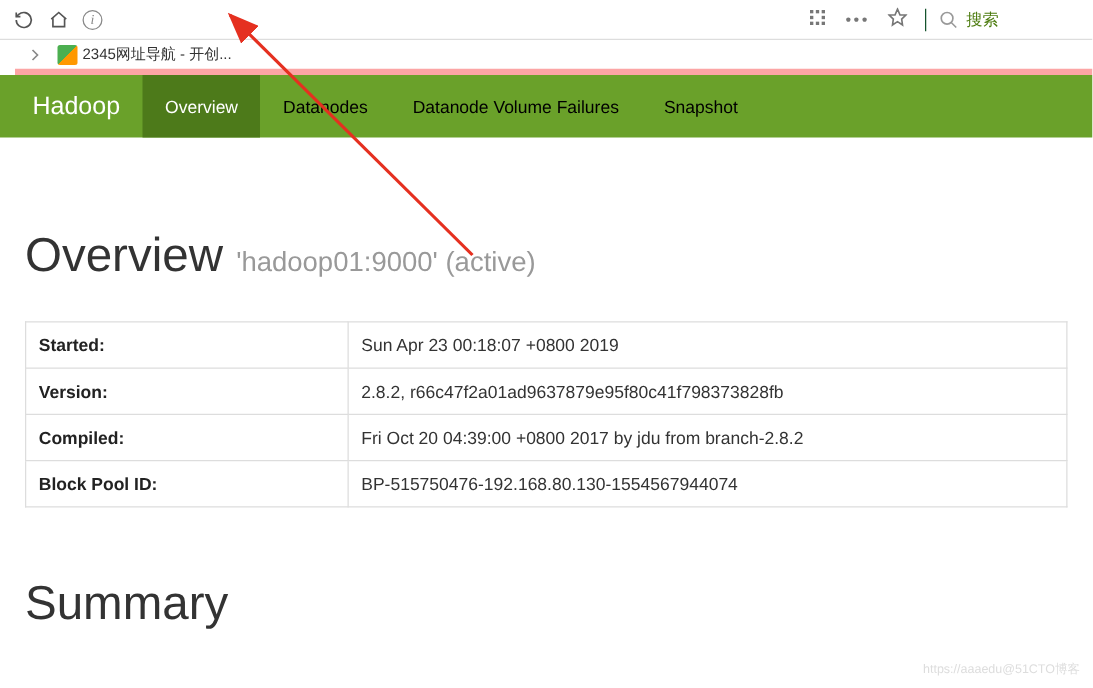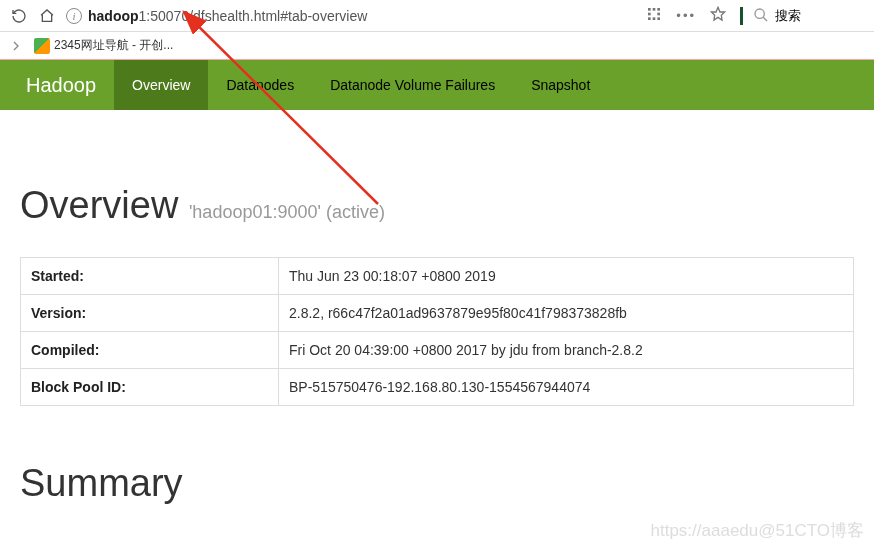--- a/index.html
+++ b/index.html
@@ -5,60 +5,59 @@
 * { margin:0; padding:0; box-sizing:border-box; }
 body { font-family:"Microsoft YaHei","Segoe UI",Arial,sans-serif; font-size:13px; color:#333; background:#fff; width:874px; height:550px; overflow:hidden; position:relative; }
 .browser-toolbar { height:32px; display:flex; align-items:center; padding:0 6px; border-bottom:1px solid #ddd; }
 .tb-btn { width:26px; height:26px; display:flex; align-items:center; justify-content:center; color:#555; margin-right:2px; }
 .tb-btn svg { width:16px; height:16px; }
 .info-icon { display:inline-flex; align-items:center; justify-content:center; width:16px; height:16px; border:1px solid #888; border-radius:50%; font-family:serif; font-style:italic; font-size:11px; color:#888; margin:0 6px 0 4px; }
 .addr { flex:1; font-size:14px; color:#555; display:flex; align-items:center; }
 .addr b { color:#222; font-weight:600; }
 .addr-right { display:flex; align-items:center; gap:14px; color:#777; padding-right:8px; }
 .addr-right svg { width:16px; height:16px; }
-.search-box { display:flex; align-items:flex-start; gap:6px; border-left:3px solid #14532d; padding-left:10px; min-width:120px; color:#000000; font-size:13px; }
-.bookmark-bar { height:28px; display:flex; align-items:center; padding:0 6px; border-bottom:1px solid #fca5a5; }
+.search-box { display:flex; align-items:center; gap:6px; border-left:1px solid #14532d; padding-left:10px; min-width:120px; color:#4d7c0f; font-size:13px; }
+.bookmark-bar { height:28px; display:flex; align-items:center; padding:0 6px; border-bottom:5px solid #fca5a5;margin-left:12px; }
 .bk-item { display:flex; align-items:center; gap:4px; font-size:12px; color:#333; padding:2px 6px; }
 .bk-favicon { width:16px; height:16px; display:inline-block; }
 .fav1 { background:linear-gradient(135deg,#4caf50 50%,#ff9800 50%); border-radius:2px; }
 .navbar { background:#6aa12a; display:flex; align-items:stretch; height:50px; padding-left:8px; }
 .brand { color:#fff; font-size:20px; padding:0 18px; display:flex; align-items:center; font-weight:400; }
 .nav-item { color:#000000; font-size:14px; padding:0 18px; display:flex; align-items:center; cursor:pointer; }
 .nav-item.active { background:#4d7a1a; color:#fff; }
 .nav-item .caret { margin-left:4px; font-size:9px; }
 .page { padding:26px 20px 0 20px; }
 h1.ov-title { font-weight:400; font-size:38px; color:#333; margin:48px 0 10px 0; }
-h1.ov-title small { color:#999; font-size:18px; font-weight:400; }
+h1.ov-title small { color:#999; font-size:22px; font-weight:400; }
 h1.summary-title { font-weight:400; font-size:38px; color:#333; margin-top:56px; }
 table.info { width:100%; border-collapse:collapse; margin-top:30px;padding-left:21px; }
 table.info th, table.info td { text-align:left; padding:10px 10px; border:1px solid #ddd; font-size:14px; }
 table.info th { width:258px; font-weight:700; color:#222; }
 table.info td { color:#333; }
 .arrow-overlay { position:absolute; left:0; top:0; pointer-events:none; }
-.watermark { position:absolute; right:10px; bottom:8px; color:#ddd; font-size:17px; }
+.watermark { position:absolute; right:10px; bottom:8px; color:#ddd; font-size:10px; }
 </style>
 </head>
 <body>
 
 <div class="browser-toolbar">
   <div class="tb-btn">
     <svg viewBox="0 0 24 24" fill="none" stroke="#555" stroke-width="2">
         <path d="M3 12a9 9 0 1 0 3-6.7L3 8"></path>
         <path d="M3 3v5h5"></path>
       </svg>
   </div>
   <div class="tb-btn">
     <svg viewBox="0 0 24 24" fill="none" stroke="#555" stroke-width="2">
         <path d="M3 11l9-8 9 8"></path>
         <path d="M5 10v10h14V10"></path>
       </svg>
   </div>
   <div class="addr">
     <span class="info-icon">i</span>
-    <span><b>hadoop</b><span>1</span><span>:50070/dfshealth.html#tab-overview</span></span>
   </div>
   <div class="addr-right">
     <span>
       <svg viewBox="0 0 24 24" fill="#777">
           <rect x="3" y="3" width="4" height="4"></rect>
           <rect x="10" y="3" width="4" height="4"></rect>
           <rect x="17" y="3" width="4" height="4"></rect>
           <rect x="3" y="10" width="4" height="4"></rect>
           <rect x="17" y="10" width="4" height="4"></rect>
           <rect x="3" y="17" width="4" height="4"></rect>
@@ -104,21 +103,21 @@
 
 <div class="page">
   <h1 class="ov-title">
     <span>Overview </span><small>'hadoop01:9000' (active)</small>
   </h1>
 
   <table class="info">
     <tbody>
         <tr>
           <th>Started:</th>
-          <td>Thu Jun 23 00:18:07 +0800 2019</td>
+          <td>Sun Apr 23 00:18:07 +0800 2019</td>
         </tr>
     <tr>
           <th>Version:</th>
           <td>2.8.2, r66c47f2a01ad9637879e95f80c41f798373828fb</td>
         </tr>
     <tr>
           <th>Compiled:</th>
           <td>Fri Oct 20 04:39:00 +0800 2017 by jdu from branch-2.8.2</td>
         </tr>
     <tr>

